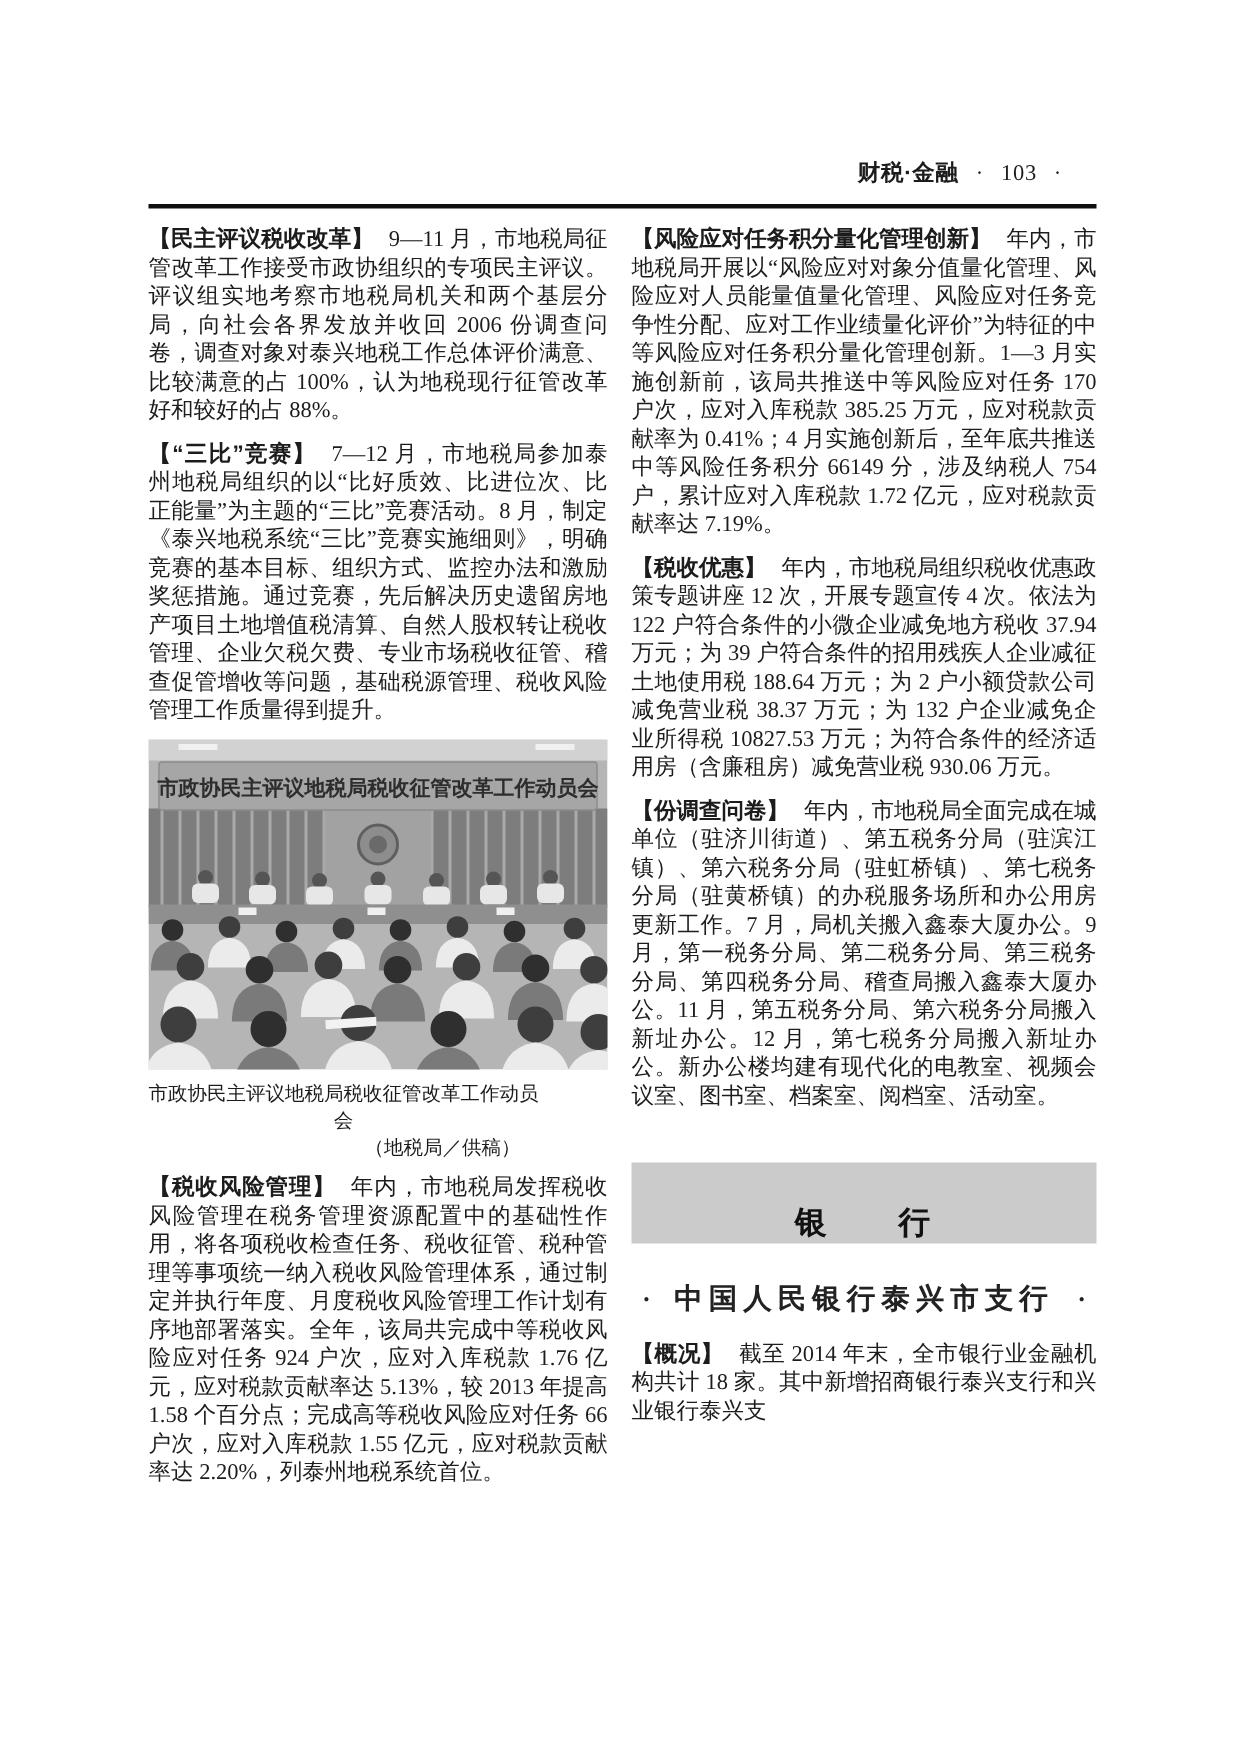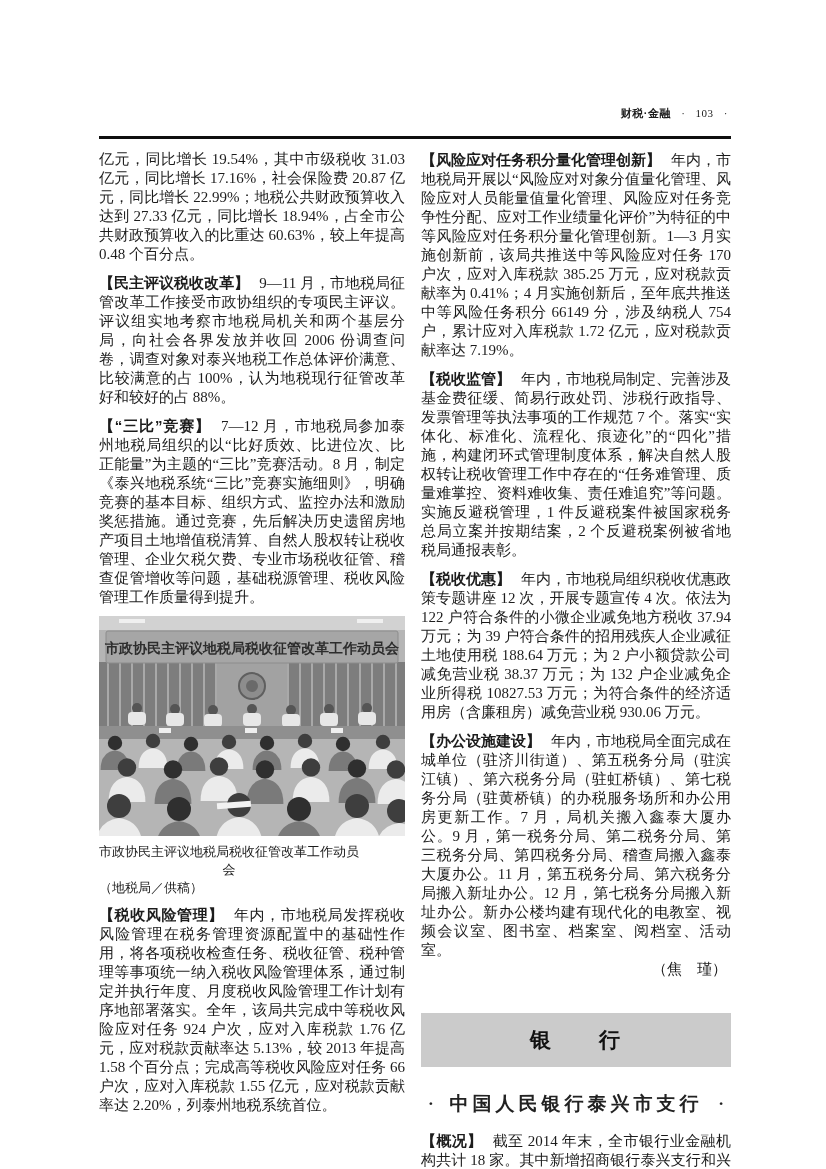--- a/index.html
+++ b/index.html
@@ -4,22 +4,22 @@
 <style>
   html,body{margin:0;padding:0;}
   body{
     width:826px;height:1169px;position:relative;background:#ffffff;
     font-family:"Liberation Serif","DejaVu Serif",serif;color:#1c1c1c;
   }
   .page{position:absolute;inset:0;background:#ffffff;overflow:hidden;}
 
   
   .running-head{
-    position:absolute;top:106px;left:103px;width:632px;text-align:right;
-    font-size:11px;letter-spacing:.5px;
+    position:absolute;top:106px;left:83px;width:632px;text-align:right;
+    font-size:15px;letter-spacing:.5px;
   }
   .running-head .ht{font-family:"Liberation Sans","DejaVu Sans",sans-serif;font-weight:600;}
   .running-head .dot{margin:0 7px;}
   .head-rule{position:absolute;top:136px;left:99px;width:632px;height:3px;background:#0f0f0f;}
 
   
   .col{position:absolute;top:150px;width:306px;}
   .col-left{left:99px;}
   .col-right{left:421px;width:310px;}
 
@@ -30,26 +30,26 @@
   .sec-head{
     font-family:"Liberation Sans","DejaVu Sans",sans-serif;
     font-weight:700;margin-right:10px;white-space:nowrap;
   }
   .author-line{display:block;text-align:right;padding-right:4px;}
 
   
   figure.photo{margin:3px 0 8px 0;width:260px;}
   figure.photo svg{display:block;}
   .caption{font-size:13px;line-height:18px;text-align:center;margin-top:7px;}
-  .credit{font-size:13px;line-height:18px;text-align:left;padding-right:12px;}
+  .credit{font-size:13px;line-height:18px;text-align:right;padding-right:12px;}
 
   
   .bank-box{
     height:54px;margin-top:34px;background:#cbcbcb;
-    display:flex;align-items:center;justify-content:center;
+    display:flex;align-items:flex-end;justify-content:center;
     font-family:"Liberation Sans","DejaVu Sans",sans-serif;
     font-weight:700;font-size:21px;letter-spacing:2px;color:#111;
   }
   .branch-title{
     margin:24px 0 14px 0;display:flex;align-items:center;justify-content:center;gap:16px;
     font-size:19px;font-weight:600;letter-spacing:4px;color:#222;
     font-family:"DejaVu Serif","Liberation Serif",serif;
   }
   .branch-title .bdot{font-size:15px;letter-spacing:0;}
 </style>
@@ -61,21 +61,20 @@
   <div class="running-head">
     <span class="ht">财税·金融</span>
     <span class="dot">·</span>
     <span>103</span>
     <span class="dot">·</span>
   </div>
   <div class="head-rule"></div>
 
   <div class="col col-left">
 
-    <p class="para">亿元，同比增长 19.54%，其中市级税收 31.03 亿元，同比增长 17.16%，社会保险费 20.87 亿元，同比增长 22.99%；地税公共财政预算收入达到 27.33 亿元，同比增长 18.94%，占全市公共财政预算收入的比重达 60.63%，较上年提高 0.48 个百分点。</p>
 
     <p class="para">
       <span class="sec-head">【民主评议税收改革】</span><span>9—11 月，市地税局征管改革工作接受市政协组织的专项民主评议。评议组实地考察市地税局机关和两个基层分局，向社会各界发放并收回 2006 份调查问卷，调查对象对泰兴地税工作总体评价满意、比较满意的占 100%，认为地税现行征管改革好和较好的占 88%。</span>
     </p>
 
     <p class="para">
       <span class="sec-head">【“三比”竞赛】</span><span>7—12 月，市地税局参加泰州地税局组织的以“比好质效、比进位次、比正能量”为主题的“三比”竞赛活动。8 月，制定《泰兴地税系统“三比”竞赛实施细则》，明确竞赛的基本目标、组织方式、监控办法和激励奖惩措施。通过竞赛，先后解决历史遗留房地产项目土地增值税清算、自然人股权转让税收管理、企业欠税欠费、专业市场税收征管、稽查促管增收等问题，基础税源管理、税收风险管理工作质量得到提升。</span>
     </p>
 
     <figure class="photo">
@@ -169,31 +168,27 @@
       <span class="sec-head">【税收风险管理】</span><span>年内，市地税局发挥税收风险管理在税务管理资源配置中的基础性作用，将各项税收检查任务、税收征管、税种管理等事项统一纳入税收风险管理体系，通过制定并执行年度、月度税收风险管理工作计划有序地部署落实。全年，该局共完成中等税收风险应对任务 924 户次，应对入库税款 1.76 亿元，应对税款贡献率达 5.13%，较 2013 年提高 1.58 个百分点；完成高等税收风险应对任务 66 户次，应对入库税款 1.55 亿元，应对税款贡献率达 2.20%，列泰州地税系统首位。</span>
     </p>
   </div>
 
   <div class="col col-right">
 
     <p class="para">
       <span class="sec-head">【风险应对任务积分量化管理创新】</span><span>年内，市地税局开展以“风险应对对象分值量化管理、风险应对人员能量值量化管理、风险应对任务竞争性分配、应对工作业绩量化评价”为特征的中等风险应对任务积分量化管理创新。1—3 月实施创新前，该局共推送中等风险应对任务 170 户次，应对入库税款 385.25 万元，应对税款贡献率为 0.41%；4 月实施创新后，至年底共推送中等风险任务积分 66149 分，涉及纳税人 754 户，累计应对入库税款 1.72 亿元，应对税款贡献率达 7.19%。</span>
     </p>
 
-    <p class="para">
-      <span class="sec-head">【税收监管】</span><span>年内，市地税局制定、完善涉及基金费征缓、简易行政处罚、涉税行政指导、发票管理等执法事项的工作规范 7 个。落实“实体化、标准化、流程化、痕迹化”的“四化”措施，构建闭环式管理制度体系，解决自然人股权转让税收管理工作中存在的“任务难管理、质量难掌控、资料难收集、责任难追究”等问题。实施反避税管理，1 件反避税案件被国家税务总局立案并按期结案，2 个反避税案例被省地税局通报表彰。</span>
-    </p>
 
     <p class="para">
       <span class="sec-head">【税收优惠】</span><span>年内，市地税局组织税收优惠政策专题讲座 12 次，开展专题宣传 4 次。依法为 122 户符合条件的小微企业减免地方税收 37.94 万元；为 39 户符合条件的招用残疾人企业减征土地使用税 188.64 万元；为 2 户小额贷款公司减免营业税 38.37 万元；为 132 户企业减免企业所得税 10827.53 万元；为符合条件的经济适用房（含廉租房）减免营业税 930.06 万元。</span>
     </p>
 
     <p class="para">
-      <span class="sec-head">【办公设施建设】</span><span>年内，市地税局全面完成在城单位（驻济川街道）、第五税务分局（驻滨江镇）、第六税务分局（驻虹桥镇）、第七税务分局（驻黄桥镇）的办税服务场所和办公用房更新工作。7 月，局机关搬入鑫泰大厦办公。9 月，第一税务分局、第二税务分局、第三税务分局、第四税务分局、稽查局搬入鑫泰大厦办公。11 月，第五税务分局、第六税务分局搬入新址办公。12 月，第七税务分局搬入新址办公。新办公楼均建有现代化的电教室、视频会议室、图书室、档案室、阅档室、活动室。</span>
-      <span class="author-line">（焦　瑾）</span>
+      <span class="sec-head">【份调查问卷】</span><span>年内，市地税局全面完成在城单位（驻济川街道）、第五税务分局（驻滨江镇）、第六税务分局（驻虹桥镇）、第七税务分局（驻黄桥镇）的办税服务场所和办公用房更新工作。7 月，局机关搬入鑫泰大厦办公。9 月，第一税务分局、第二税务分局、第三税务分局、第四税务分局、稽查局搬入鑫泰大厦办公。11 月，第五税务分局、第六税务分局搬入新址办公。12 月，第七税务分局搬入新址办公。新办公楼均建有现代化的电教室、视频会议室、图书室、档案室、阅档室、活动室。</span>
     </p>
 
     <div class="bank-box">
       <span>银　　行</span>
     </div>
 
     <div class="branch-title">
       <span class="bdot">·</span>
       <span>中国人民银行泰兴市支行</span>
       <span class="bdot">·</span>

